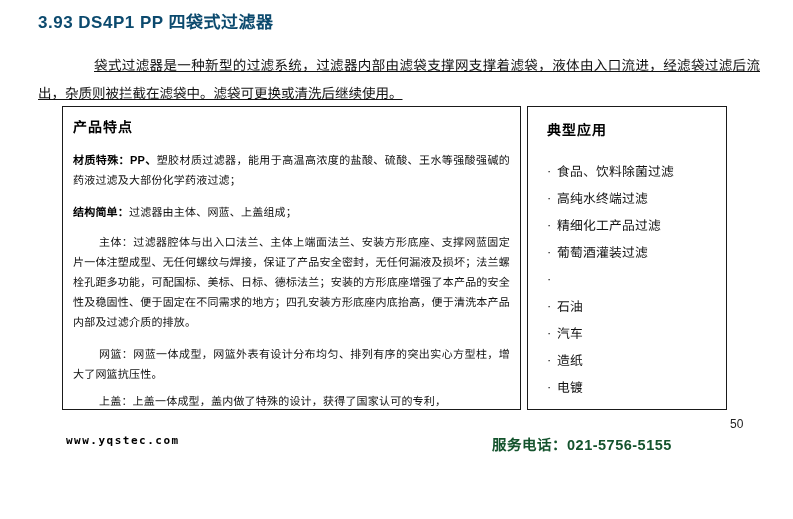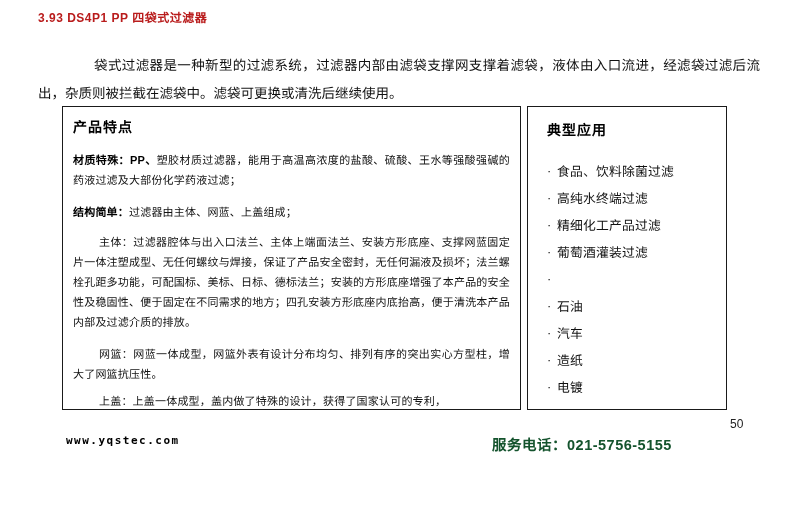--- a/index.html
+++ b/index.html
@@ -9,36 +9,37 @@
     background: #ffffff;
     font-family: "Liberation Sans", "DejaVu Sans", sans-serif;
     color: #111111;
     overflow: hidden;
   }
 
   .page-title {
     position: absolute;
     left: 38px;
     top: 8px;
-    font-size: 12px;
+    font-size: 17px;
     font-weight: bold;
     letter-spacing: 0.5px;
-    color: #b91c1c;
+    color: #0c4a6e;
   }
 
   .intro {
     position: absolute;
     left: 38px;
     top: 52px;
     width: 722px;
     font-size: 13.5px;
     line-height: 28px;
     text-indent: 56px;
     text-align: justify;
     color: #111111;
+    text-decoration: underline;
   }
 
   .box {
     position: absolute;
     top: 106px;
     height: 304px;
     border: 1px solid #1a1a1a;
     background: #ffffff;
     overflow: hidden;
   }

